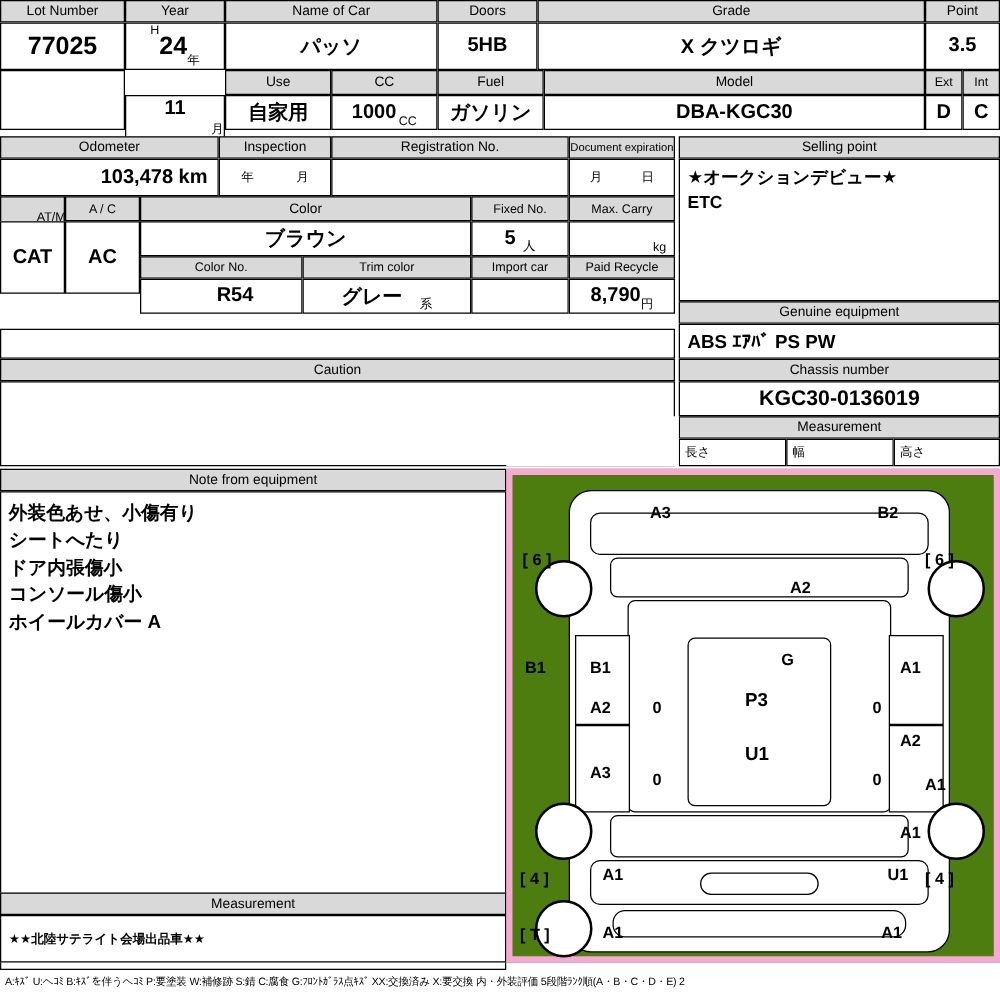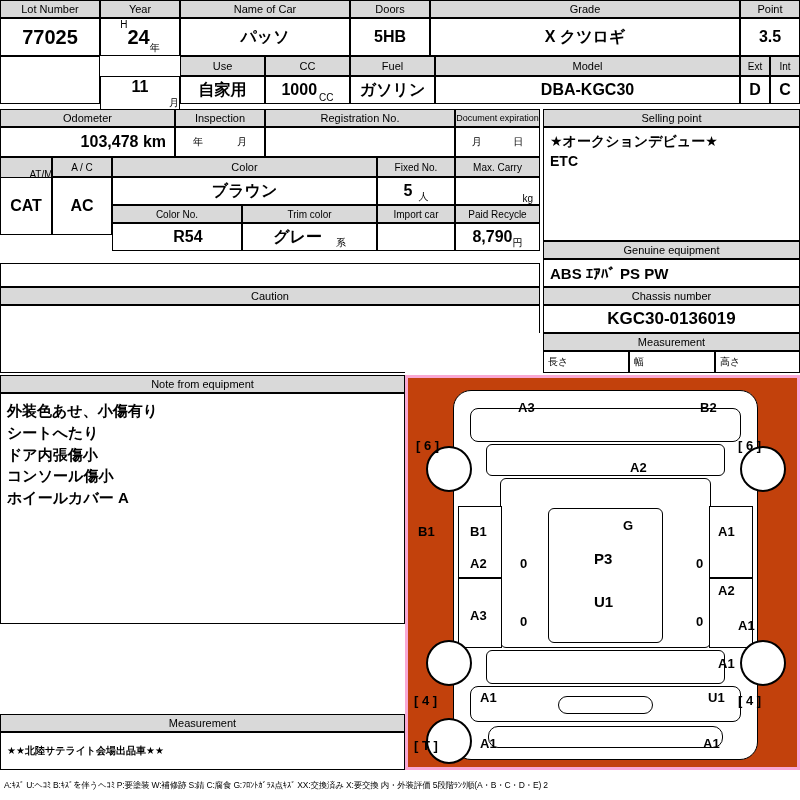--- a/index.html
+++ b/index.html
@@ -16,21 +16,21 @@
   .cell{position:absolute;box-sizing:border-box;border:1px solid #000;display:flex;align-items:center;justify-content:center;overflow:hidden;}
   .hdr{background:#d9d9d9;font-size:11px;}
   .val{background:#ffffff;}
   .left{justify-content:flex-start;padding-left:4px;}
   .big{font-size:20px;font-weight:bold;}
   .mid{font-size:16px;font-weight:bold;}
   .sm{font-size:10px;}
   .xsm{font-size:9px;}
   .note{position:absolute;box-sizing:border-box;border:1px solid #000;background:#fff;}
   .noteline{font-size:15px;font-weight:bold;padding-left:6px;line-height:1.45;}
-  .diagram{position:absolute;border:3px solid #f9a8d4;box-sizing:border-box;background:#c2410c;}
+  .diagram{position:absolute;border:5px solid #f9a8d4;box-sizing:border-box;background:#4d7c0f;}
   .dg{position:absolute;border:1px solid #000;box-sizing:border-box;background:#fff;display:flex;align-items:center;justify-content:center;font-size:13px;font-weight:bold;}
   .dgt{position:absolute;font-size:13px;font-weight:bold;}
   .circ{position:absolute;border:2px solid #000;border-radius:50%;box-sizing:border-box;background:#fff;}
   .footer{position:absolute;left:0;bottom:0;width:800px;font-size:8.5px;padding-left:4px;box-sizing:border-box;letter-spacing:-0.2px;}
 </style>
 </head>
 <body>
 
 <div class="sheet">
 
@@ -131,21 +131,21 @@
     <span class="mid">8,790</span>
     <span class="sm" style="align-self:flex-end;">円</span>
   </div>
 
   <div class="cell val" style="left:0;top:263px;width:540px;height:24px;"></div>
 
   <div class="cell hdr" style="left:0;top:287px;width:540px;height:18px;">Caution</div>
   <div class="cell val" style="left:0;top:305px;width:540px;height:68px;"></div>
 
   <div class="cell hdr" style="left:0;top:375px;width:405px;height:18px;">Note from equipment</div>
-  <div class="note" style="left:0;top:393px;width:405px;height:231px;padding-top:6px;">
+  <div class="note" style="left:0;top:393px;width:405px;height:383px;padding-top:6px;">
     <div class="noteline">外装色あせ、小傷有り</div>
     <div class="noteline">シートへたり</div>
     <div class="noteline">ドア内張傷小</div>
     <div class="noteline">コンソール傷小</div>
     <div class="noteline">ホイールカバー A</div>
   </div>
 
   <div class="cell hdr" style="left:0;top:714px;width:405px;height:18px;">Measurement</div>
   <div class="cell val" style="left:0;top:732px;width:405px;height:38px;justify-content:flex-start;padding-left:6px;font-size:10px;font-weight:bold;">★★北陸サテライト会場出品車★★</div>
 

